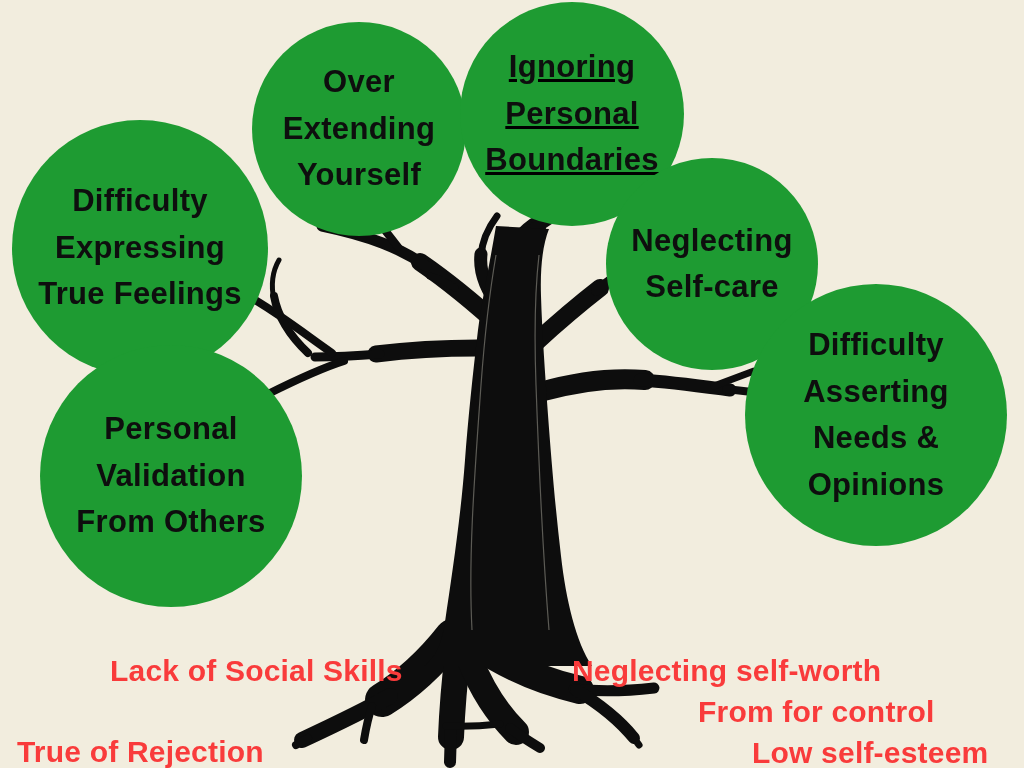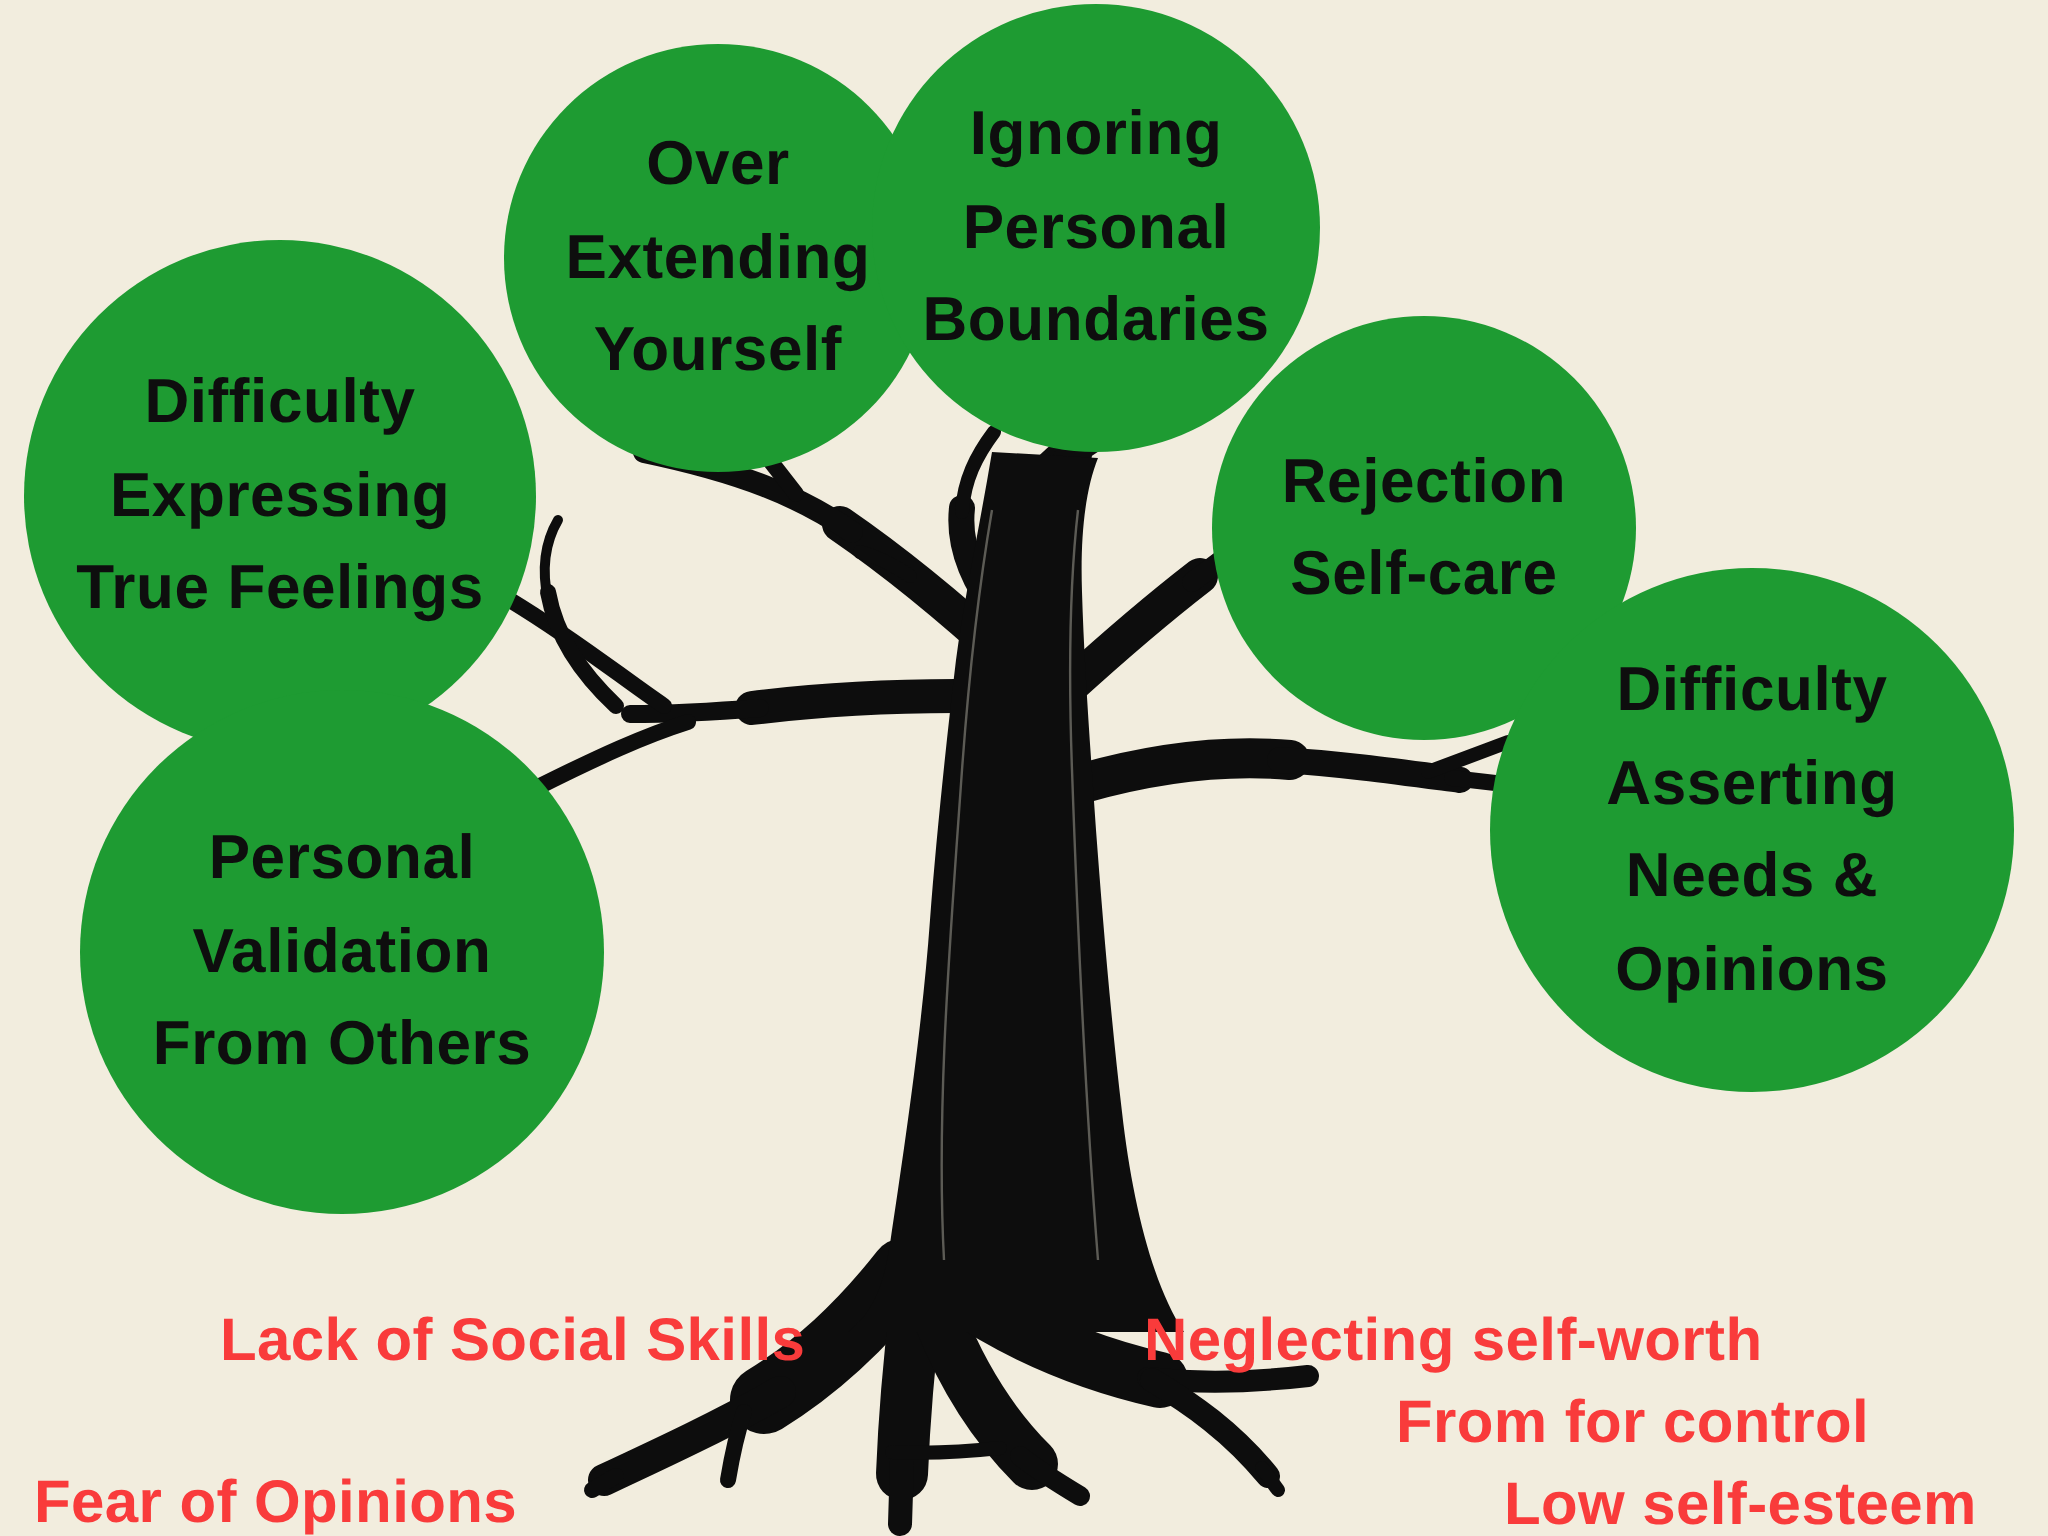--- a/index.html
+++ b/index.html
@@ -27,21 +27,21 @@
   }
   .leaf-text {
     white-space: pre-line;
     font-weight: 700;
     font-size: 31px;
     line-height: 1.5;
     color: #0E0E0E;
     letter-spacing: 0.3px;
   }
   .leaf-1 { left: 252px; top: 22px;  width: 214px; height: 214px; }
-  .leaf-2 { left: 436px; top: 2px;   width: 224px; height: 224px; }
+  .leaf-2 { left: 460px; top: 2px;   width: 224px; height: 224px; text-decoration: underline; }
   .leaf-3 { left: 12px;  top: 120px; width: 256px; height: 256px; }
   .leaf-4 { left: 606px; top: 158px; width: 212px; height: 212px; }
   .leaf-5 { left: 745px; top: 284px; width: 262px; height: 262px; }
   .leaf-6 { left: 40px;  top: 345px; width: 262px; height: 262px; }
   .root-label {
     position: absolute;
     font-weight: 700;
     font-size: 30px;
     color: #F93B3B;
     white-space: nowrap;
@@ -133,34 +133,34 @@
     <span class="leaf-text">Ignoring
 Personal
 Boundaries</span>
   </div>
   <div class="leaf leaf-3">
     <span class="leaf-text">Difficulty
 Expressing
 True Feelings</span>
   </div>
   <div class="leaf leaf-4">
-    <span class="leaf-text">Rejection
+    <span class="leaf-text">Neglecting
 Self-care</span>
   </div>
   <div class="leaf leaf-5">
     <span class="leaf-text">Difficulty
 Asserting
 Needs &amp;
 Opinions</span>
   </div>
   <div class="leaf leaf-6">
     <span class="leaf-text">Personal
 Validation
 From Others</span>
   </div>
 
   <div class="root-label root-1">Lack of Social Skills</div>
-  <div class="root-label root-3">Fear of Opinions</div>
+  <div class="root-label root-3">True of Rejection</div>
   <div class="root-label root-4">Neglecting self-worth</div>
   <div class="root-label root-5">From for control</div>
   <div class="root-label root-6">Low self-esteem</div>
 
 </div>
 
 </body></html>

